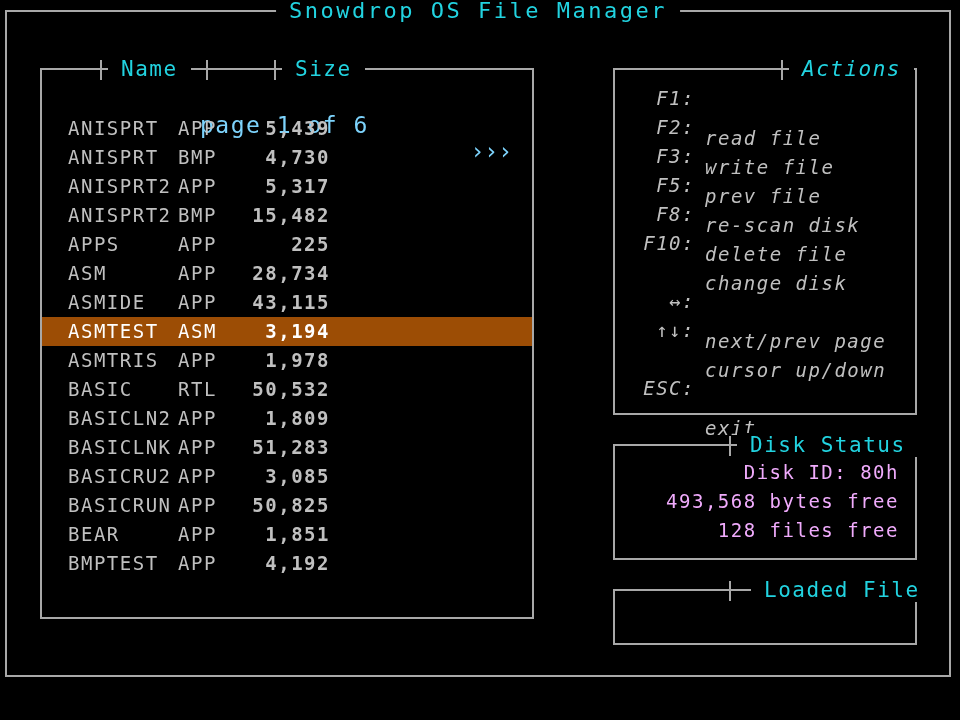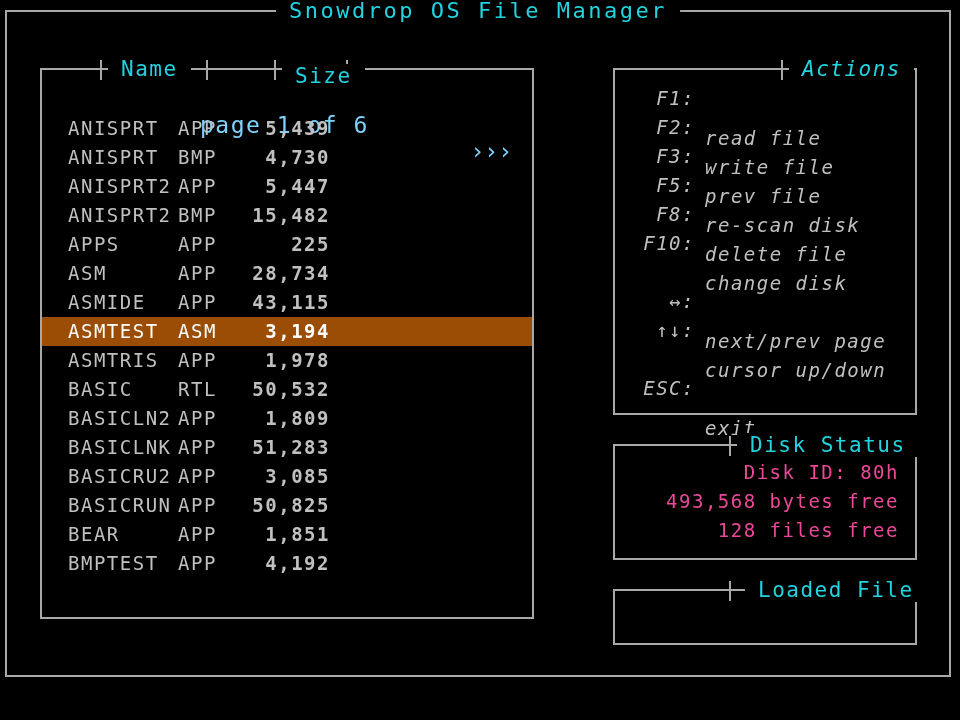--- a/index.html
+++ b/index.html
@@ -65,21 +65,21 @@
   #title-tick-right { left: 634px; }
 
   
   #file-panel {
     left: 40px;
     top: 68px;
     width: 494px;
     height: 551px;
   }
   #legend-name { left: 66px; }
-  #legend-size { left: 240px; margin-top: 7px; }
+  #legend-size { left: 240px; }
   #tick-name-l { left: 58px; }
   #tick-name-r { left: 164px; }
   #tick-size-l { left: 232px; }
   #tick-size-r { left: 304px; }
 
   #page-row {
     position: absolute;
     left: 0;
     right: 0;
     top: 16px;
@@ -189,34 +189,34 @@
 
   #disk-rows {
     position: absolute;
     left: 0;
     right: 16px;
     top: 12px;
   }
   .disk-row {
     height: 29px;
     line-height: 29px;
-    color: #ec4899;
+    color: #f0abfc;
     font-size: 19px;
     letter-spacing: 1.5px;
     text-align: right;
     white-space: pre;
   }
 
   #loaded-panel {
     left: 613px;
     top: 589px;
     width: 304px;
     height: 56px;
   }
-  #legend-loaded { left: 130px; }
+  #legend-loaded { left: 136px; }
   #tick-loaded-l { left: 114px; }
   #tick-loaded-r { left: 274px; }
   #loaded-content {
     position: absolute;
     left: 14px;
     right: 14px;
     top: 12px;
     color: #c0c0c0;
     font-size: 19px;
     line-height: 26px;
@@ -244,21 +244,21 @@
     <div class="legend" id="legend-size">Size</div>
 
     <div id="page-row">
       <span id="page-label">page 1 of 6</span>
       <span id="page-next">›››</span>
     </div>
 
     <div id="file-rows">
         <div class="file-row"><span class="col-name">ANISPRT</span><span class="col-ext">APP</span><span class="col-size">5,439</span></div>
         <div class="file-row"><span class="col-name">ANISPRT</span><span class="col-ext">BMP</span><span class="col-size">4,730</span></div>
-        <div class="file-row"><span class="col-name">ANISPRT2</span><span class="col-ext">APP</span><span class="col-size">5,447</span></div>
+        <div class="file-row"><span class="col-name">ANISPRT2</span><span class="col-ext">APP</span><span class="col-size">5,317</span></div>
         <div class="file-row"><span class="col-name">ANISPRT2</span><span class="col-ext">BMP</span><span class="col-size">15,482</span></div>
         <div class="file-row"><span class="col-name">APPS</span><span class="col-ext">APP</span><span class="col-size">225</span></div>
         <div class="file-row"><span class="col-name">ASM</span><span class="col-ext">APP</span><span class="col-size">28,734</span></div>
         <div class="file-row"><span class="col-name">ASMIDE</span><span class="col-ext">APP</span><span class="col-size">43,115</span></div>
         <div class="file-row selected"><span class="col-name">ASMTEST</span><span class="col-ext">ASM</span><span class="col-size">3,194</span></div>
         <div class="file-row"><span class="col-name">ASMTRIS</span><span class="col-ext">APP</span><span class="col-size">1,978</span></div>
         <div class="file-row"><span class="col-name">BASIC</span><span class="col-ext">RTL</span><span class="col-size">50,532</span></div>
         <div class="file-row"><span class="col-name">BASICLN2</span><span class="col-ext">APP</span><span class="col-size">1,809</span></div>
         <div class="file-row"><span class="col-name">BASICLNK</span><span class="col-ext">APP</span><span class="col-size">51,283</span></div>
         <div class="file-row"><span class="col-name">BASICRU2</span><span class="col-ext">APP</span><span class="col-size">3,085</span></div>

